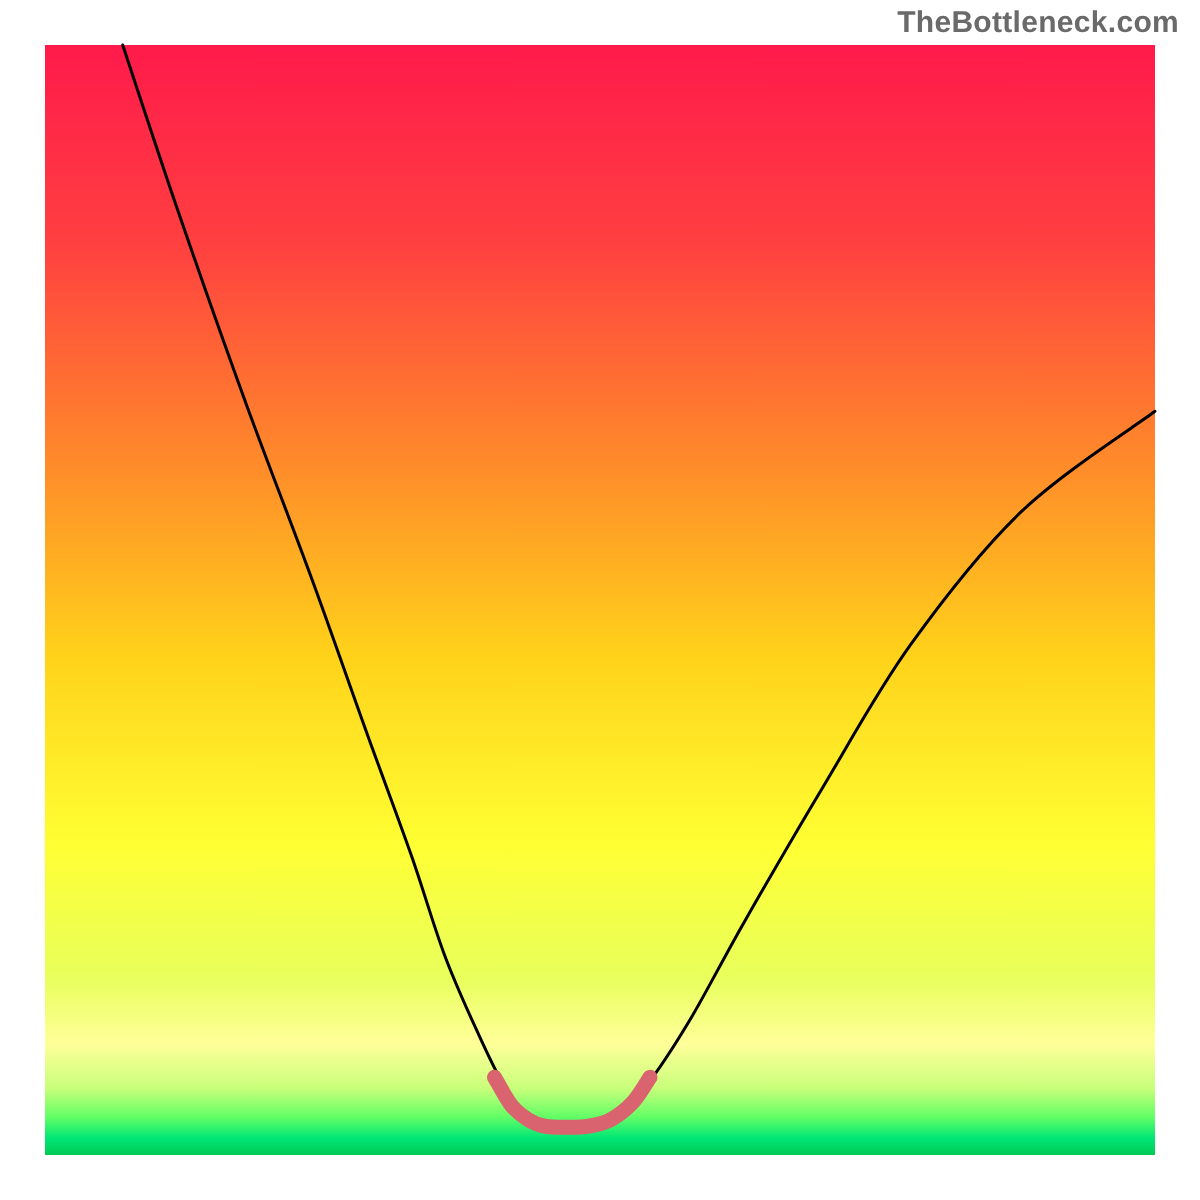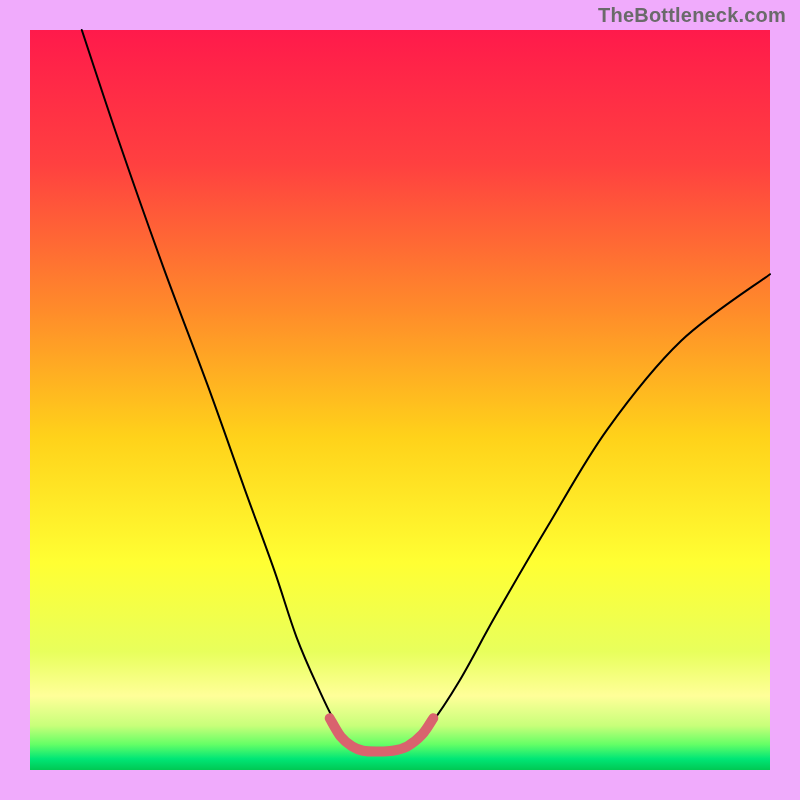--- a/index.html
+++ b/index.html
@@ -8,21 +8,21 @@
     width: 800px;
     height: 800px;
     background: #000;
     font-family: Arial, Helvetica, sans-serif;
     overflow: hidden;
   }
   .frame {
     position: relative;
     width: 800px;
     height: 800px;
-    background: #f0abfc;
+    background: #ffffff;
   }
   .watermark {
     position: absolute;
     top: 4px;
     right: 14px;
     color: #6a6a6a;
     font-size: 20px;
     font-weight: 600;
     letter-spacing: 0.2px;
     z-index: 5;

